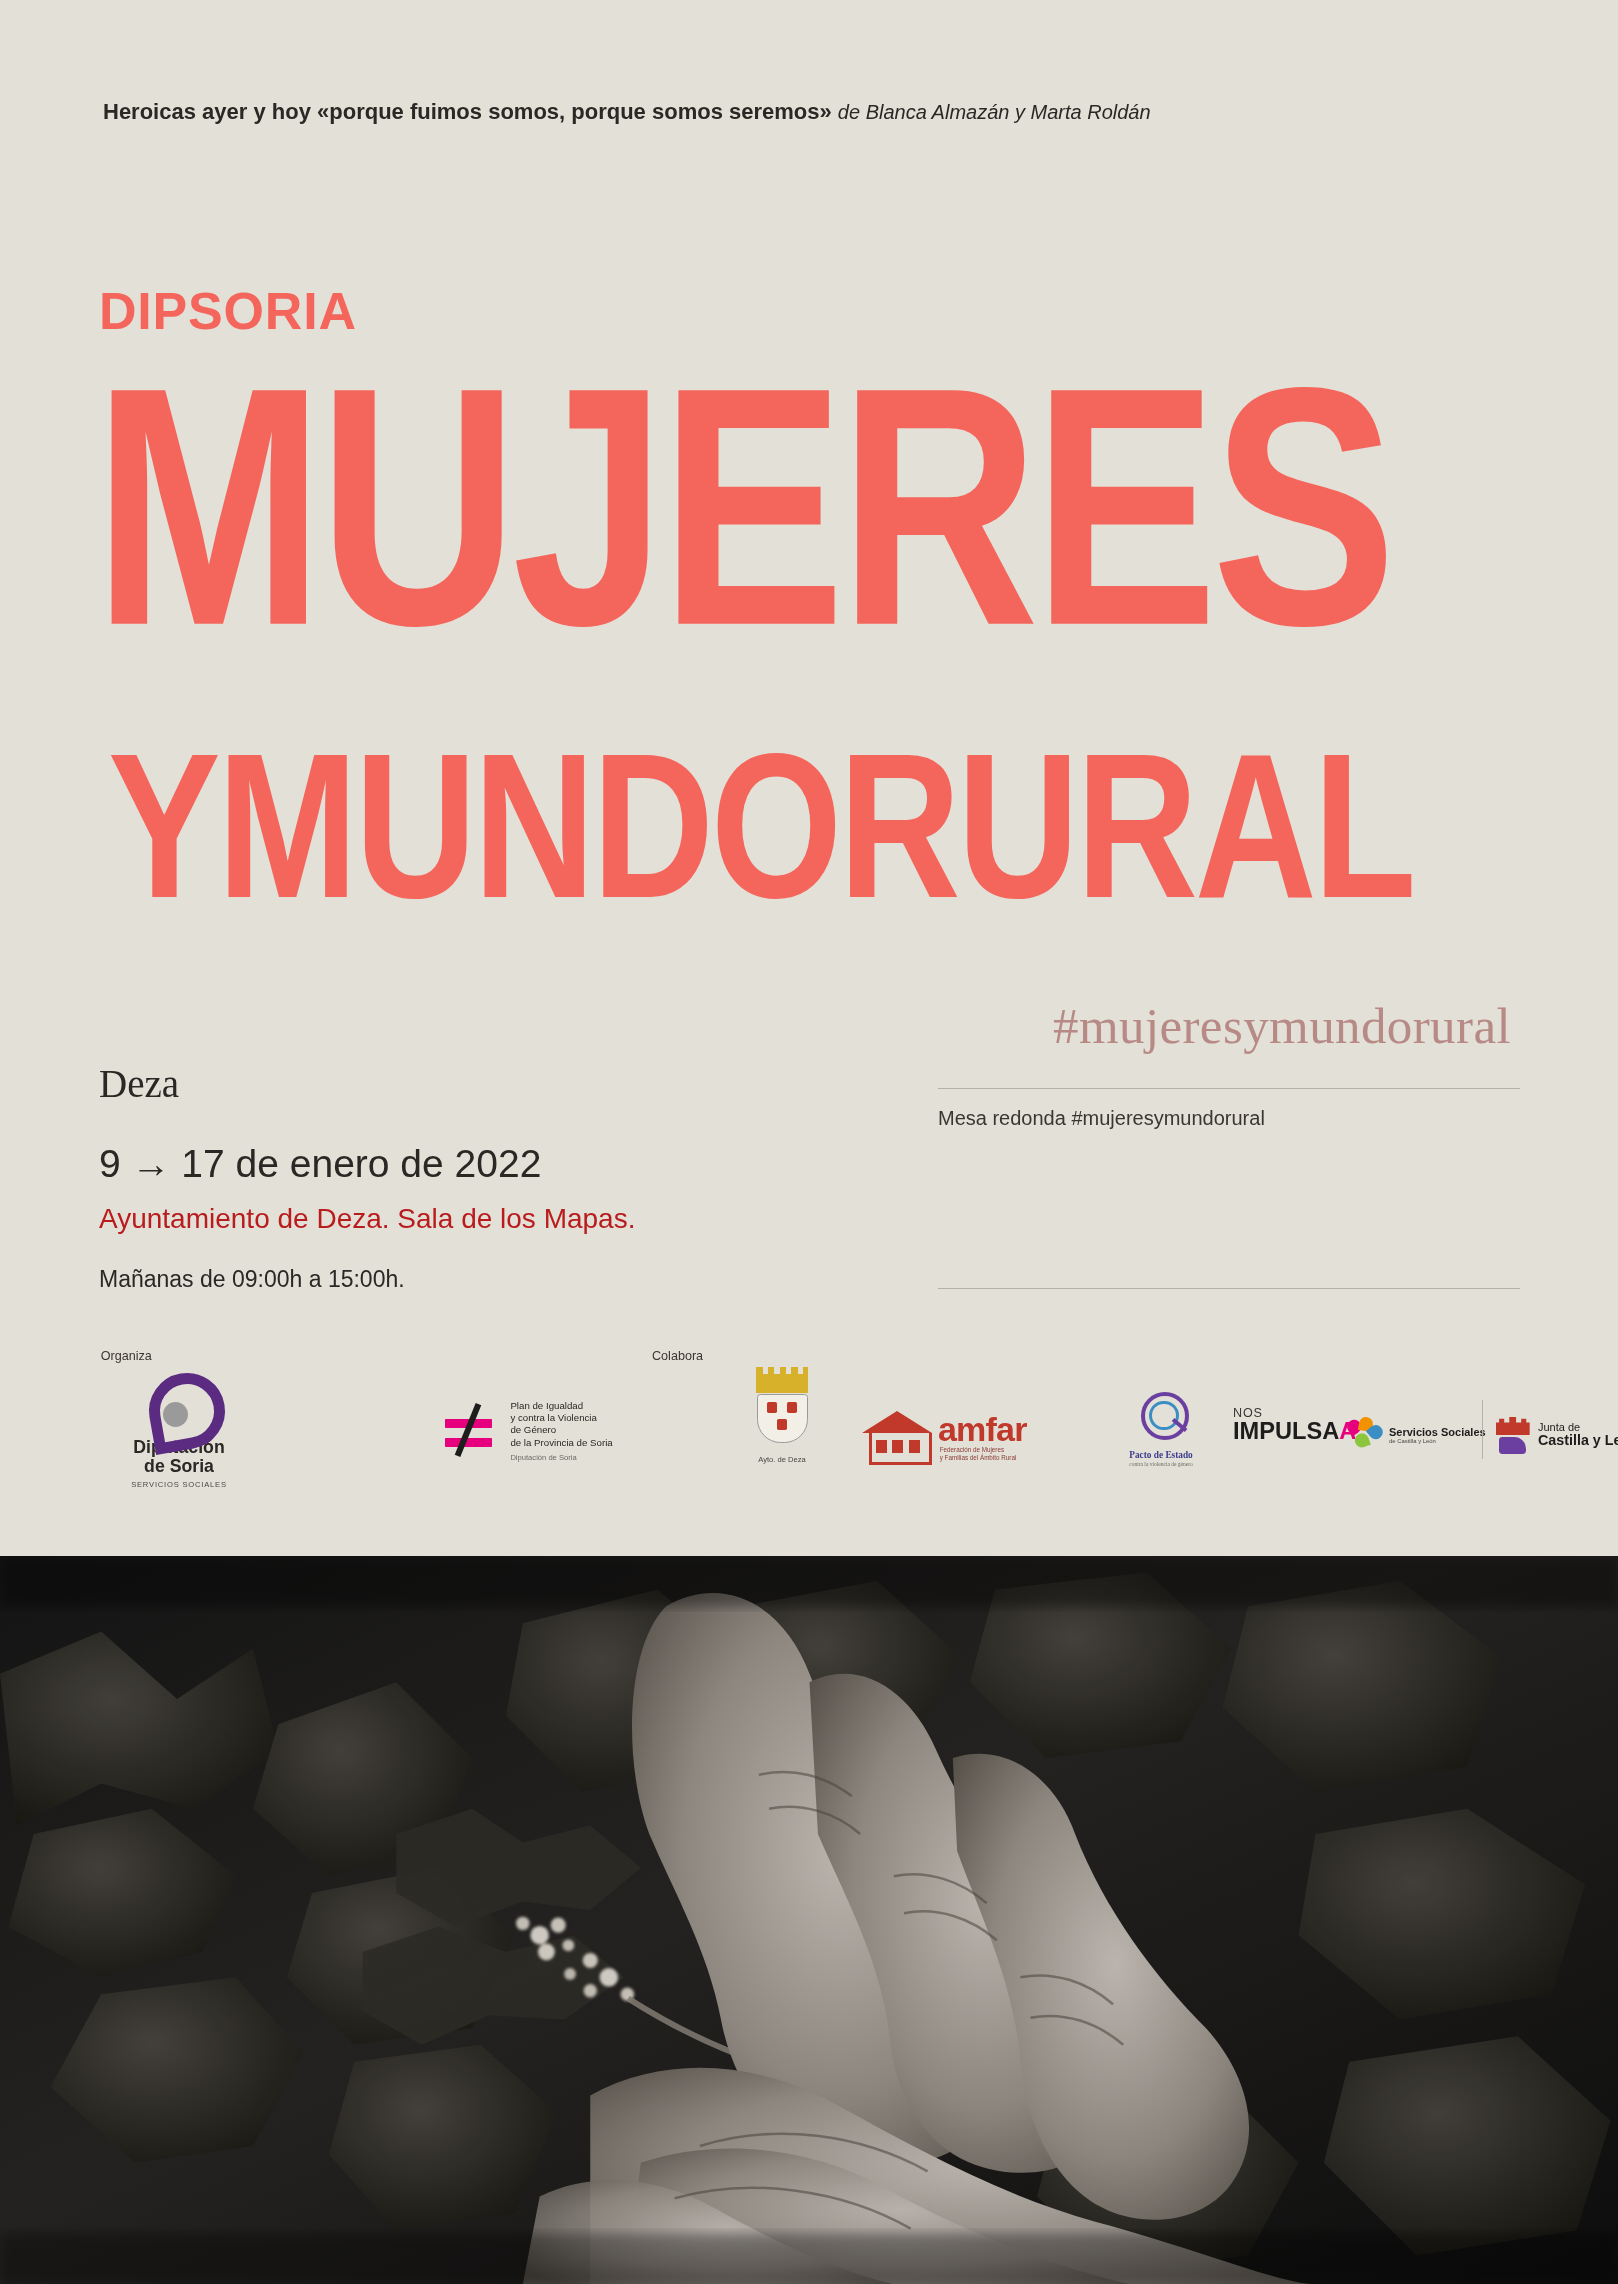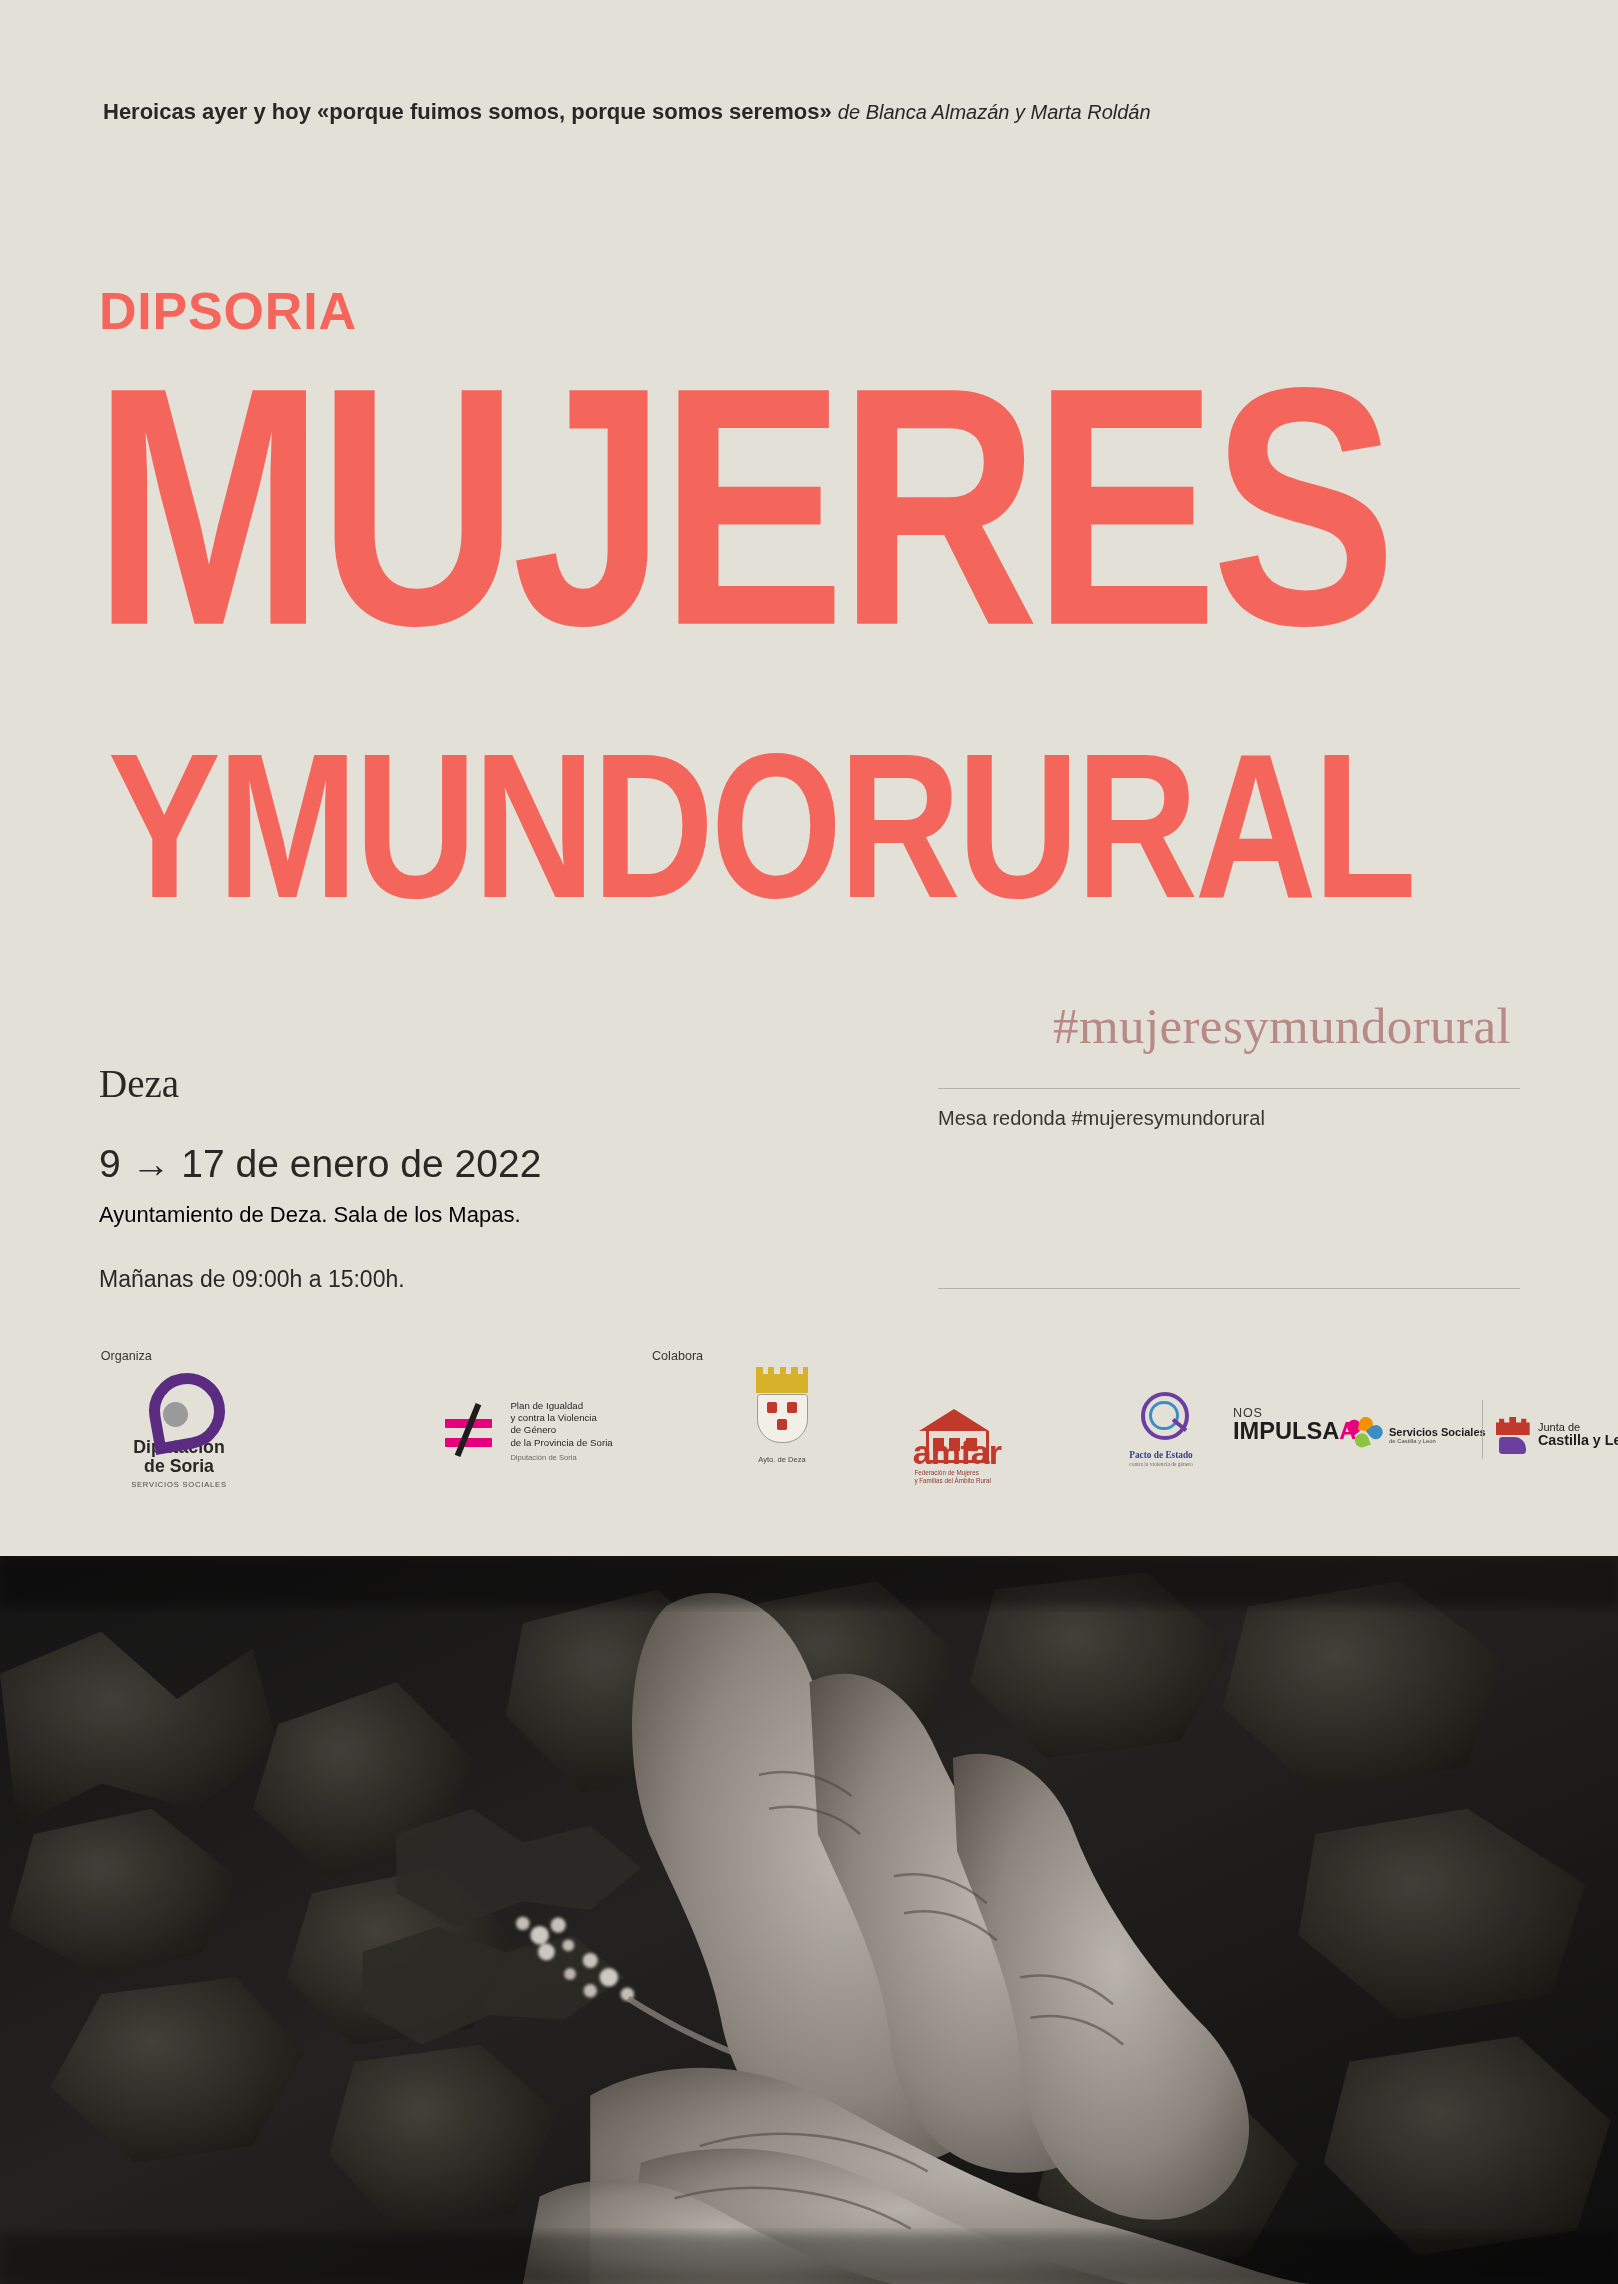--- a/index.html
+++ b/index.html
@@ -137,22 +137,22 @@
     left: 99px;
     top: 1140px;
     font-size: 39px;
     color: #2a2724;
     line-height: 1.25;
   }
   .venue {
     position: absolute;
     left: 99px;
     top: 1201px;
-    font-size: 22px;
-    color: #000000;
+    font-size: 28px;
+    color: #b91c1c;
     line-height: 1.25;
   }
   .hours {
     position: absolute;
     left: 99px;
     top: 1266px;
     font-size: 23px;
     color: #2a2724;
   }
 
@@ -252,21 +252,21 @@
     position: absolute; width: 10px; height: 11.8px; background: #c0392b; border-radius: 1.7px;
   }
   .crest .f1 { left: 8.4px; top: 6.7px; }
   .crest .f2 { left: 29px; top: 6.7px; }
   .crest .f3 { left: 18.5px; top: 23.6px; }
   .deza-caption {
     font-size: 7.6px; text-align: center; color: #4a4743; margin-top: 3.4px;
   }
 
   
-  .logo-amfar { left: 763px; top: 60px; width: 185px; height: 76px; flex-direction: column; }
+  .logo-amfar { left: 763px; top: 50px; width: 185px; height: 76px; }
   .house {
     width: 71px; height: 52px; position: relative;
   }
   .house .roof {
     position: absolute; left: 0; top: 0; width: 0; height: 0;
     border-left: 35px solid transparent; border-right: 35px solid transparent;
     border-bottom: 22px solid #c0392b;
   }
   .house .body {
     position: absolute; left: 6.7px; top: 22px; width: 57px; height: 29px;

